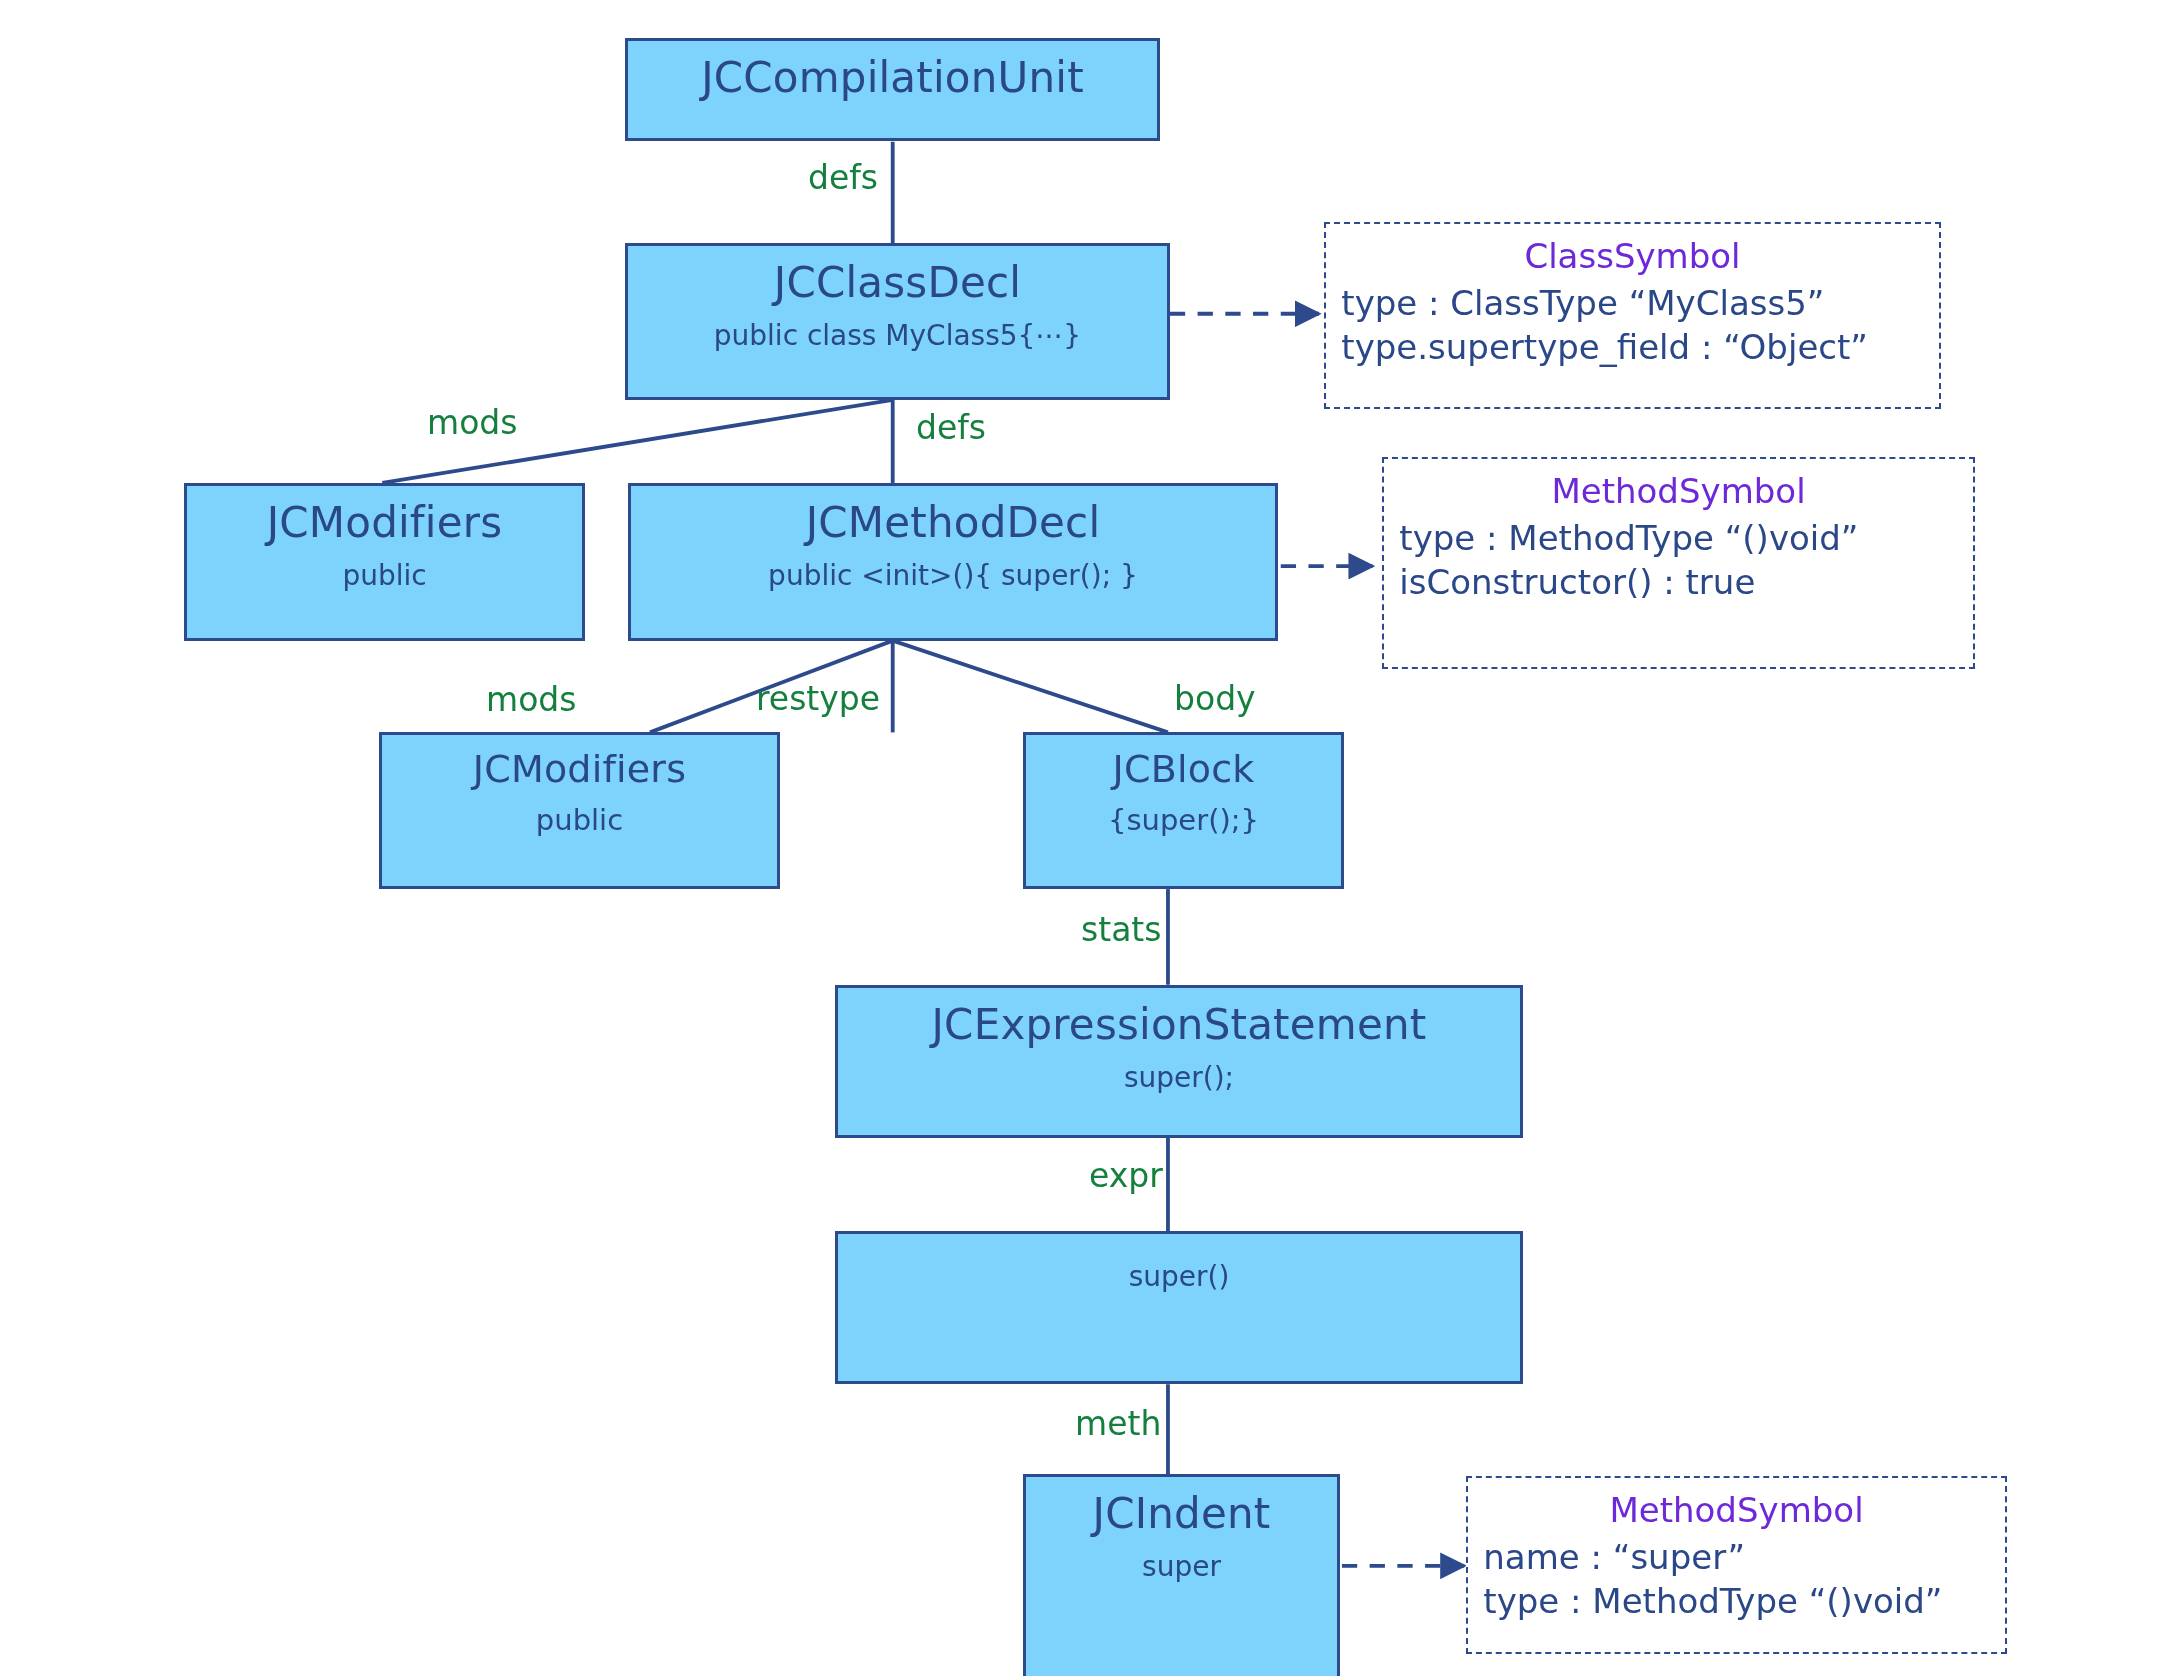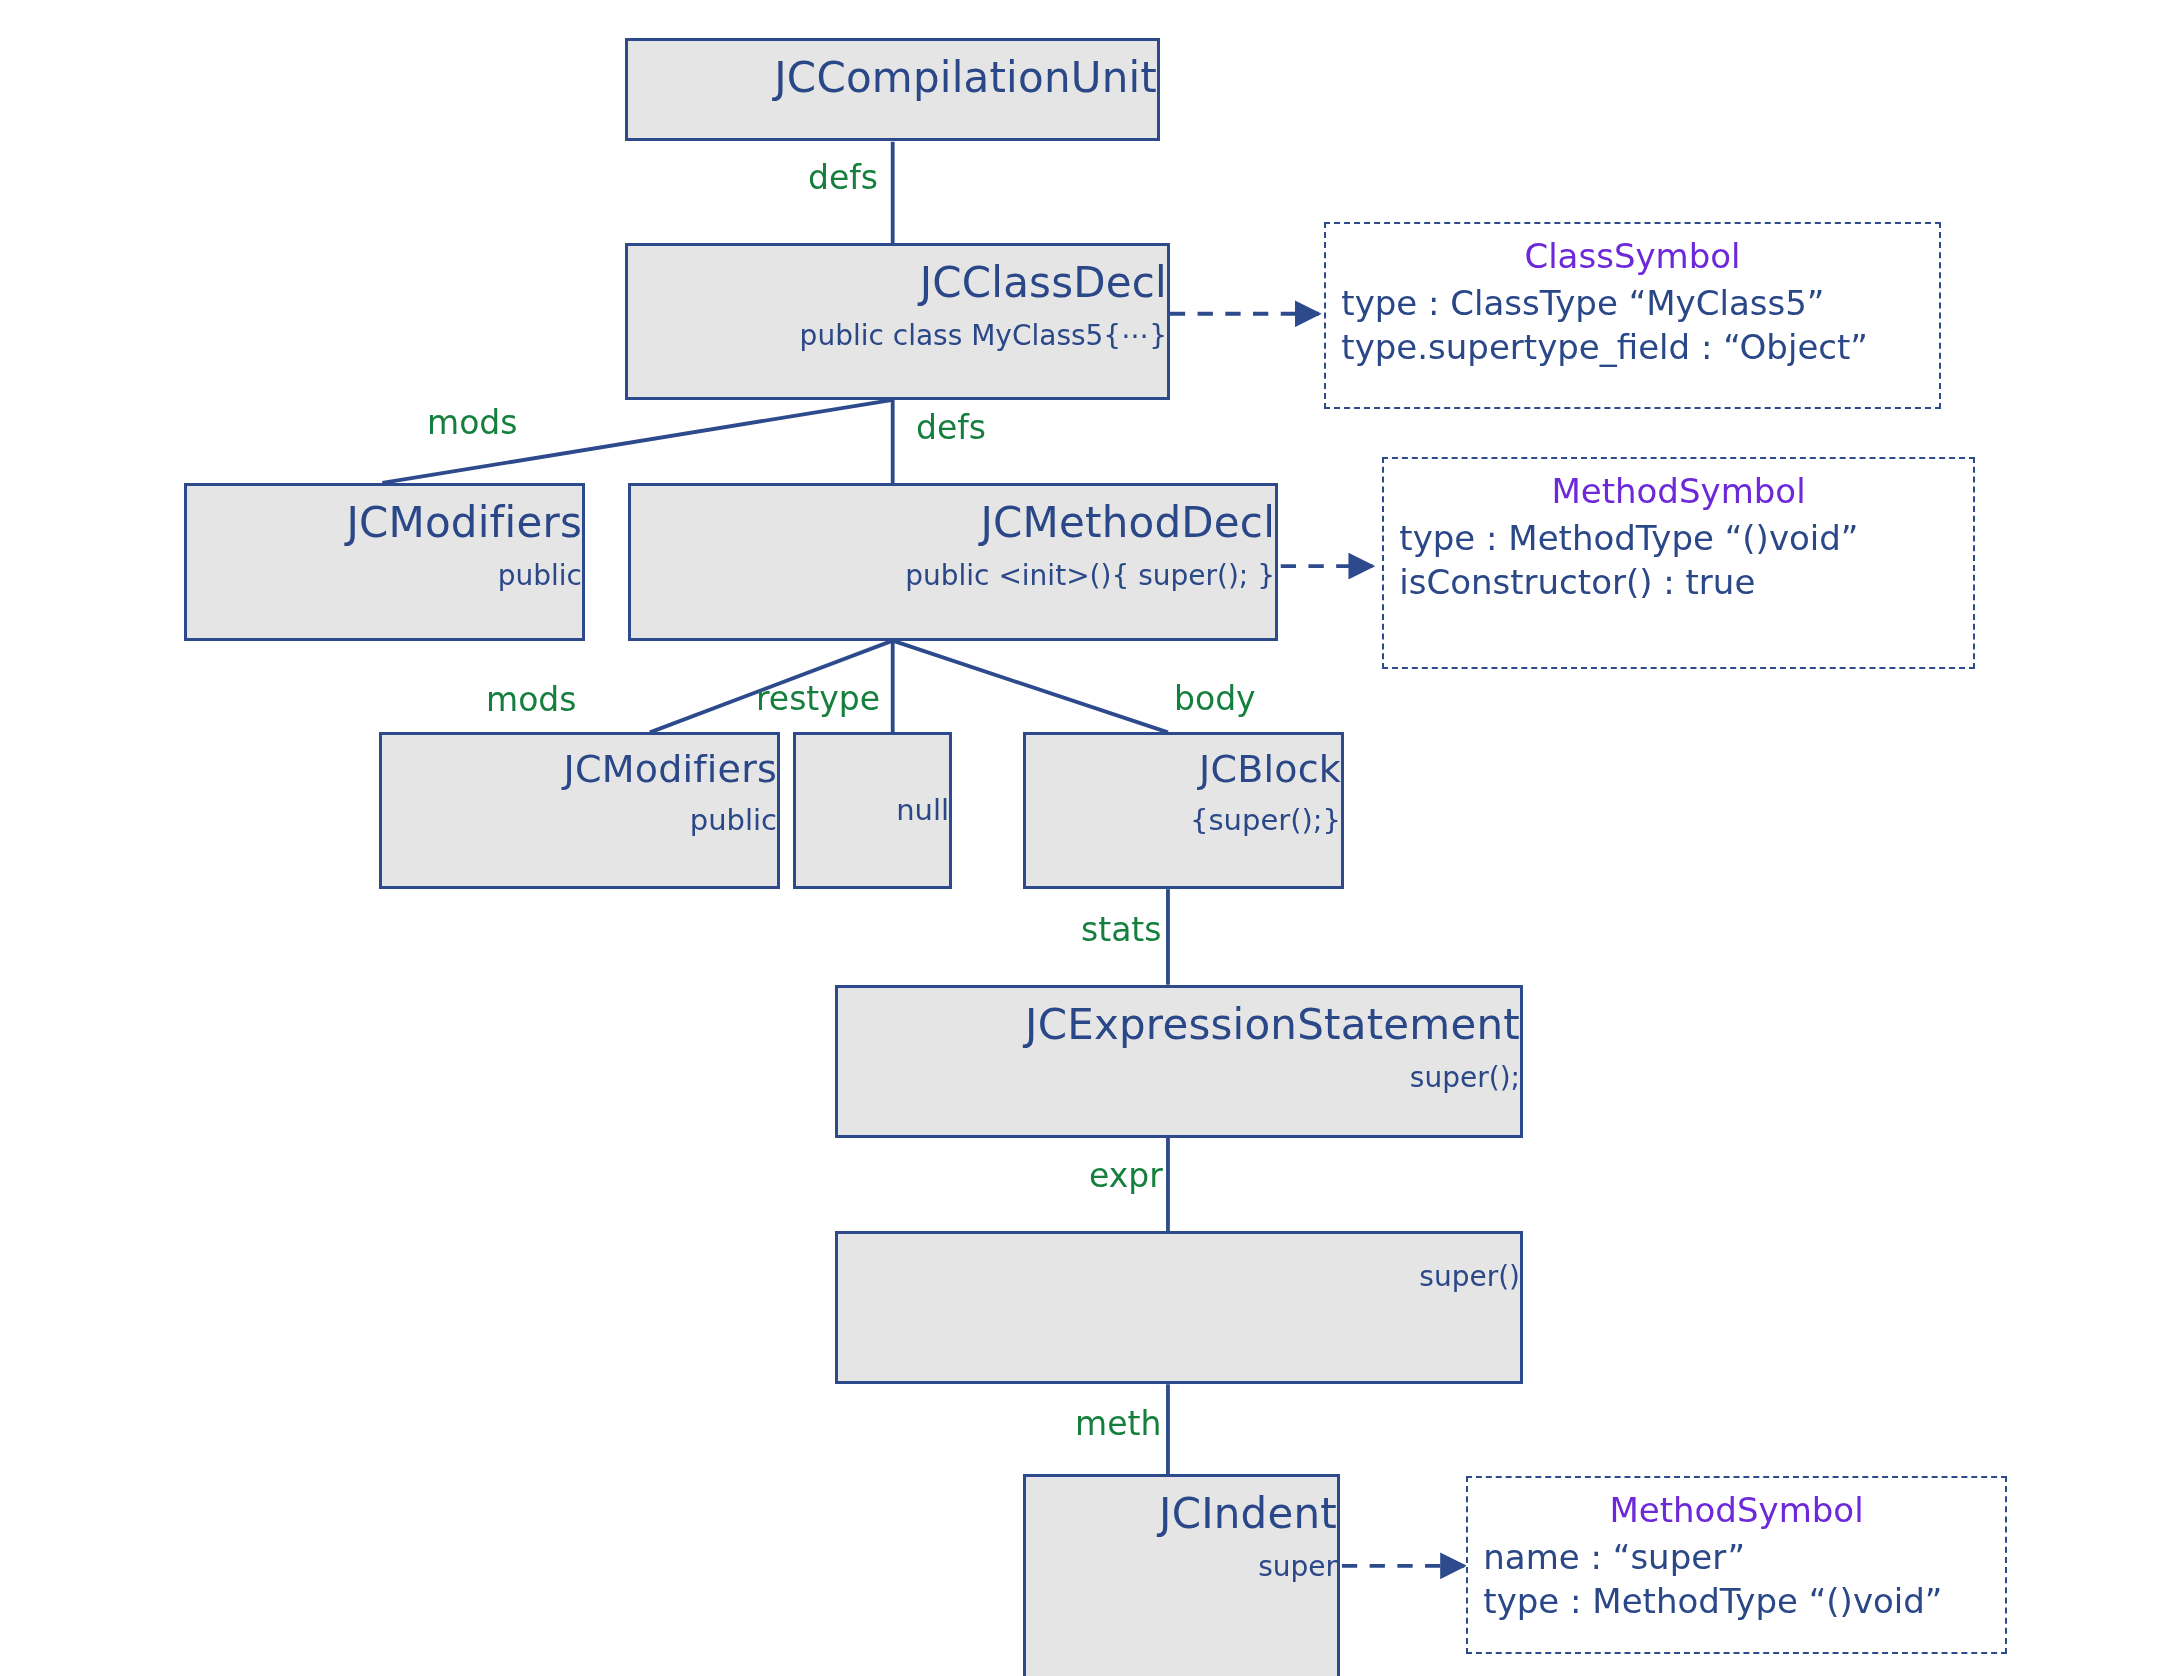--- a/index.html
+++ b/index.html
@@ -19,24 +19,24 @@
     position:absolute;
     left:0; top:0;
     width:2183px; height:1677px;
     pointer-events:none;
   }
   
   .node{
     position:absolute;
     box-sizing:border-box;
     border:3.8px solid #2c4a8c;
-    background:#e5e5e5;
+    background:#7dd3fc;
     display:flex;
     flex-direction:column;
-    align-items:flex-end;
+    align-items:center;
     justify-content:flex-start;
     text-align:center;
     padding-top:13.4px;
   }
   .node .title{
     font-size:42px;
     line-height:1.12;
     letter-spacing:0.2px;
     color:#2a4788;
     white-space:nowrap;
@@ -175,23 +175,20 @@
   <div class="node" style="left:628px; top:483px; width:650px; height:158px;">
     <div class="title">JCMethodDecl</div>
     <div class="sub">public &lt;init&gt;(){ super(); }</div>
   </div>
 
   <div class="node small" style="left:379px; top:732px; width:401px; height:157px;">
     <div class="title">JCModifiers</div>
     <div class="sub">public</div>
   </div>
 
-  <div class="node small onlysub" style="left:793px; top:732px; width:159px; height:157px;">
-    <div class="sub">null</div>
-  </div>
 
   <div class="node small" style="left:1023px; top:732px; width:321px; height:157px;">
     <div class="title">JCBlock</div>
     <div class="sub">{super();}</div>
   </div>
 
   <div class="node" style="left:835px; top:985px; width:688px; height:153px;">
     <div class="title">JCExpressionStatement</div>
     <div class="sub">super();</div>
   </div>

